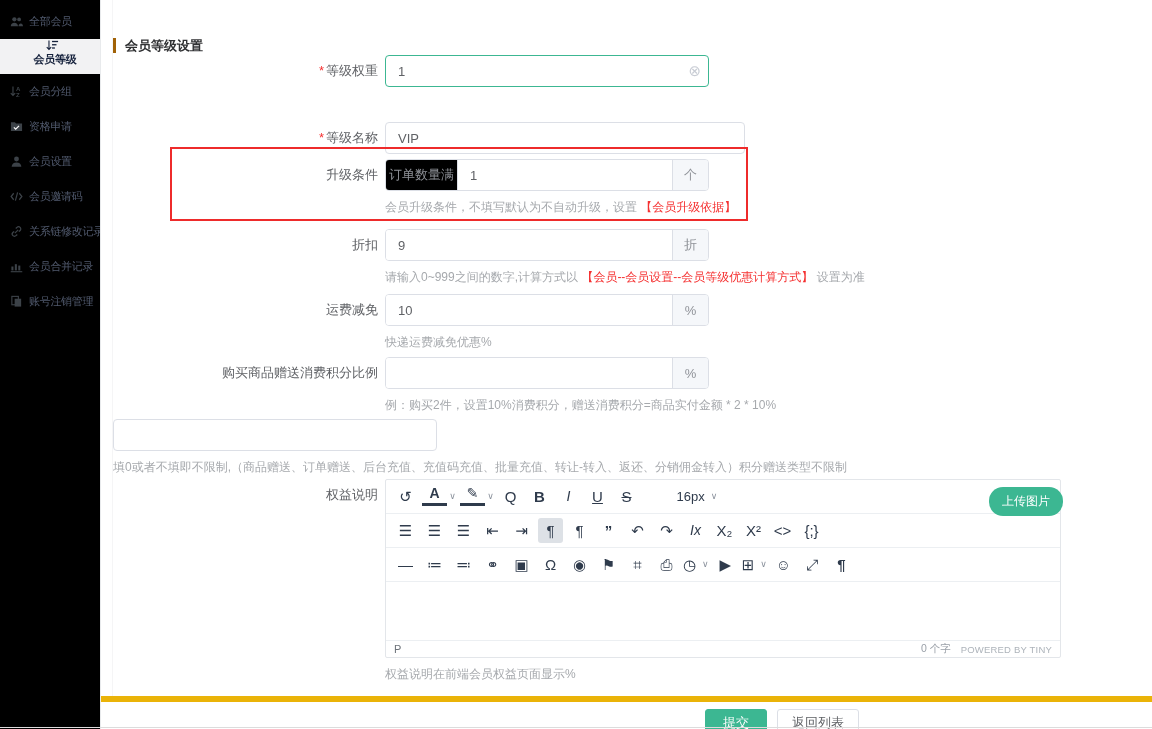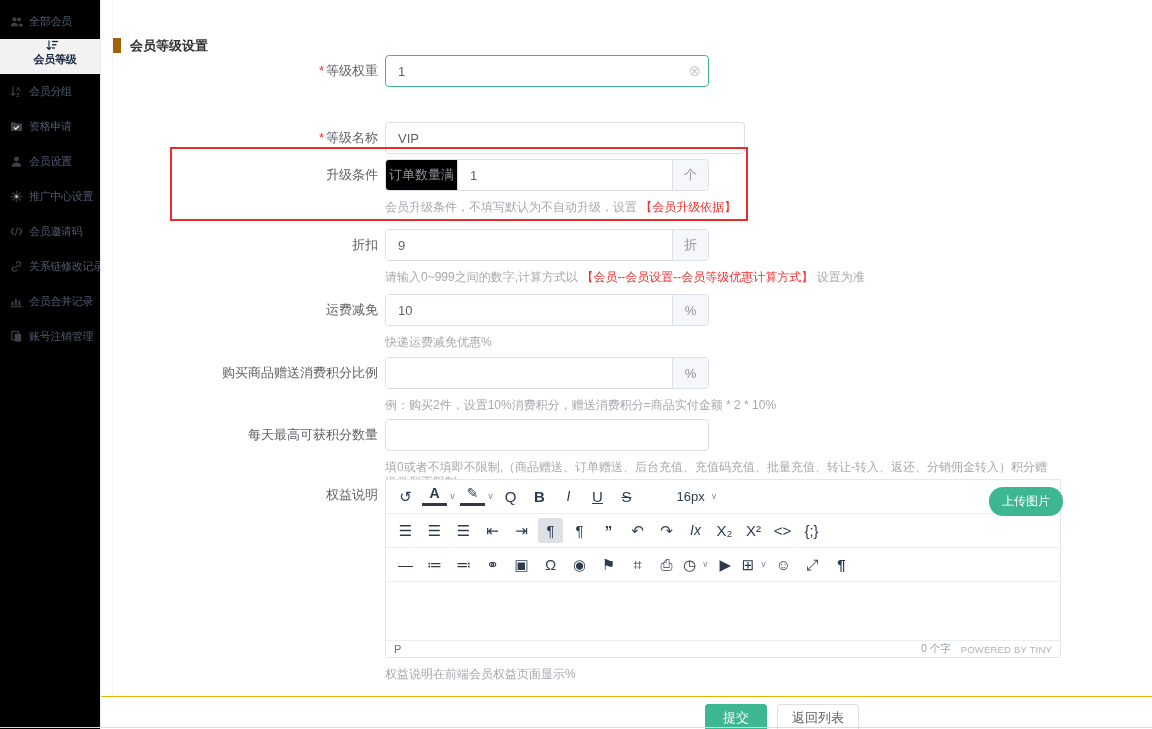--- a/index.html
+++ b/index.html
@@ -9,21 +9,21 @@
   .sidebar { position:absolute; left:0; top:0; width:101px; height:729px; background:#000000; border-right:1px solid #e8eaec; padding-top:4px; }
   .side-item { height:35px; display:flex; align-items:center; padding-left:10px; cursor:pointer; white-space:nowrap; overflow:hidden; }
   .side-item .sicon { width:13px; height:13px; flex:0 0 13px; margin-right:6px; display:inline-block; }
   .side-item .slabel { font-size:11px; color:#515a6e; letter-spacing:-0.3px; }
   .side-item.active { background:#f2f2f3;flex-direction:column; }
   .side-item.active .slabel { font-weight:bold; color:#17233d; }
   .sicon svg { width:13px; height:13px; display:block; }
 
   
   .panel { position:absolute; left:112px; top:0; right:0; height:696px; background:#fff; border-left:1px solid #f5f5f6; }
-  .panel-title { position:absolute; top:38px; left:0; border-left:8px solid #a16207; padding-left:9px; font-size:13px; font-weight:bold; color:#303133; line-height:15px; }
+  .panel-title { position:absolute; top:38px; left:0; border-left:3px solid #a16207; padding-left:9px; font-size:13px; font-weight:bold; color:#303133; line-height:15px; }
 
   .frow { position:absolute; left:0; width:940px; display:flex; align-items:flex-start; }
   .lab { flex:0 0 272px; text-align:right; padding-right:7px; line-height:32px; font-size:13px; color:#606266; }
   .req { color:#f53030; margin-right:2px; }
   .ctl { flex:1; }
   .ipt { width:324px; height:32px; border:1px solid #dcdfe6; border-radius:4px; font-size:13px; color:#606266; padding:0 12px; outline:none; background:#fff; font-family:inherit; }
   .ipt.focused { border-color:#3cb792; }
   .iwrap { position:relative; width:324px; }
   .clear-x { position:absolute; right:8px; top:8px; font-size:15px; line-height:15px; color:#c8ccd4; cursor:pointer; }
   .help { margin-top:9px; font-size:12px; color:#a6a9ad; line-height:15px; }
@@ -52,21 +52,21 @@
   .tbi .caret { font-size:9px; color:#8a919c; margin-left:6px; }
   .upload-btn { position:absolute; top:7px; right:-3px; background:#3cb792; color:#fff; font-size:12px; padding:6px 13px; border:none; border-radius:14px; cursor:pointer; z-index:4; font-family:inherit; }
   .ed-content { height:58px; padding:6px 10px; font-size:13px; cursor:text; }
   .ed-status { height:17px; border-top:1px solid #eceff2; display:flex; align-items:center; font-size:10px; color:#9aa0a8; padding:0 8px; }
   .ed-status .elem-path { color:#6d737a; font-size:11px; }
   .ed-status .spacer { flex:1; }
   .ed-status .wc { color:#9aa0a8; font-size:10.5px; margin-right:10px; }
   .ed-status .pby { color:#adb3ba; font-size:9.5px; letter-spacing:0.2px; }
 
   
-  .footer { position:absolute; left:101px; right:0; top:696px; height:33px; border-top:1px solid #eab308; background:#fff; }
+  .footer { position:absolute; left:101px; right:0; top:696px; height:33px; border-top:6px solid #eab308; background:#fff; }
   .footer .btns { position:absolute; left:604px; top:7px; display:flex; gap:10px; }
   .btn { height:28px; font-size:13px; border-radius:3px; cursor:pointer; font-family:inherit; }
   .btn-submit { background:#3cb792; color:#fff; border:1px solid #3cb792; padding:0 17px; }
   .btn-back { background:#fff; color:#606266; border:1px solid #dcdfe6; padding:0 14px; }
   .bottom-line { position:absolute; left:0; right:0; bottom:1px; border-top:1px solid #dcdcdc; }
 </style>
 </head>
 <body>
 
 <div class="sidebar">
@@ -115,39 +115,20 @@
     <span class="sicon">
       <svg viewBox="0 0 14 14" fill="#3c4248">
           <circle cx="7" cy="4.3" r="2.6"></circle>
           <path d="M1.8 12.6c0-3 2.3-4.6 5.2-4.6s5.2 1.6 5.2 4.6z"></path>
         </svg>
     </span>
     <span class="slabel">会员设置</span>
   </div>
   <div class="side-item">
     <span class="sicon">
-      <svg viewBox="0 0 14 14">
-          <g stroke="#3c4248" stroke-width="1.6">
-            <line x1="7" y1="1" x2="7" y2="3"></line>
-            <line x1="7" y1="11" x2="7" y2="13"></line>
-            <line x1="1" y1="7" x2="3" y2="7"></line>
-            <line x1="11" y1="7" x2="13" y2="7"></line>
-            <line x1="2.8" y1="2.8" x2="4.2" y2="4.2"></line>
-            <line x1="9.8" y1="9.8" x2="11.2" y2="11.2"></line>
-            <line x1="11.2" y1="2.8" x2="9.8" y2="4.2"></line>
-            <line x1="2.8" y1="11.2" x2="4.2" y2="9.8"></line>
-          </g>
-          <circle cx="7" cy="7" r="3.1" fill="#3c4248"></circle>
-          <circle cx="7" cy="7" r="1.2" fill="#fff"></circle>
-        </svg>
-    </span>
-    <span class="slabel">推广中心设置</span>
-  </div>
-  <div class="side-item">
-    <span class="sicon">
       <svg viewBox="0 0 14 14" fill="none" stroke="#3c4248" stroke-width="1.3">
           <path d="M4 3.5L1.2 7 4 10.5"></path>
           <path d="M10 3.5L12.8 7 10 10.5"></path>
           <line x1="8.2" y1="2.5" x2="5.8" y2="11.5"></line>
         </svg>
     </span>
     <span class="slabel">会员邀请码</span>
   </div>
   <div class="side-item">
     <span class="sicon">
@@ -241,21 +222,20 @@
     <div class="ctl">
       <div class="igroup">
         <input class="gin" value="" style="">
         <span class="append">%</span>
       </div>
       <div class="help">例：购买2件，设置10%消费积分，赠送消费积分=商品实付金额 * 2 * 10%</div>
     </div>
   </div>
 
   <div class="frow" style="top:419px">
-    <div class="lab">每天最高可获积分数量</div>
     <div class="ctl">
       <input class="ipt" style="width: 324px;" value="">
       <div class="help">填0或者不填即不限制,（商品赠送、订单赠送、后台充值、充值码充值、批量充值、转让-转入、返还、分销佣金转入）积分赠送类型不限制</div>
     </div>
   </div>
 
   <div class="frow" style="top:479px">
     <div class="lab">权益说明</div>
     <div class="ctl">
       <div class="editor">

